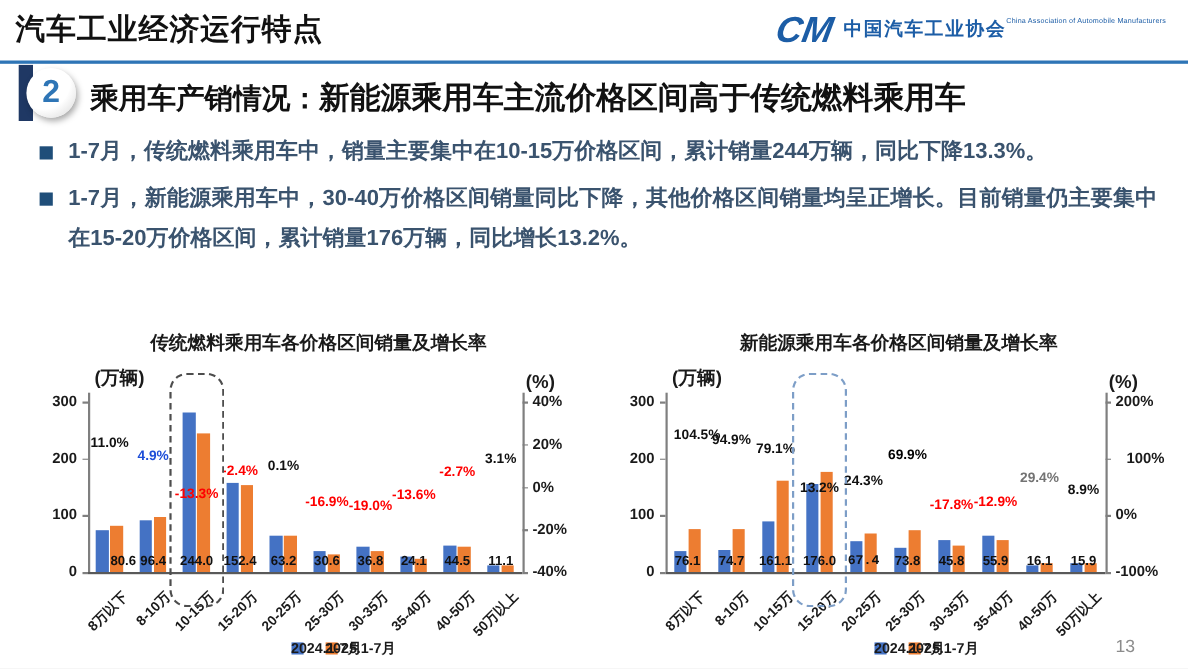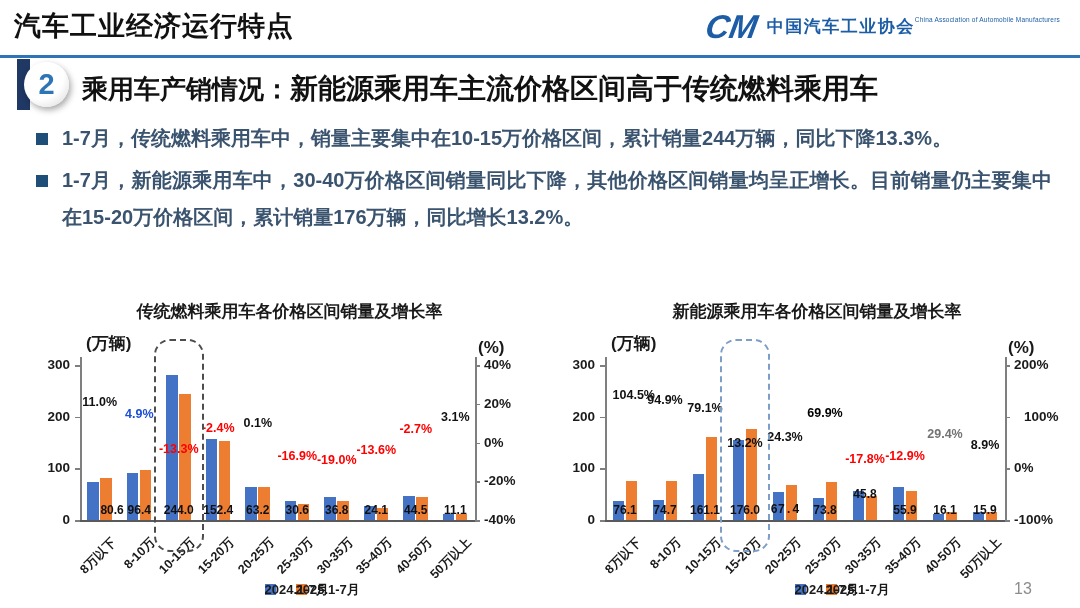--- a/index.html
+++ b/index.html
@@ -221,21 +221,21 @@
       <div class="c-bar" style="left: 307.5px; top: 198.337px; width: 11.5px; height: 23.6633px; background: rgb(237, 125, 49);"></div>
       <div class="c-bar" style="left: 347.5px; top: 193.118px; width: 11.5px; height: 28.8817px; background: rgb(237, 125, 49);"></div>
       <div class="c-bar" style="left: 387.5px; top: 213.682px; width: 11.5px; height: 8.31833px; background: rgb(237, 125, 49);"></div>
       <div class="c-bar" style="left: 427.5px; top: 213.785px; width: 11.5px; height: 8.215px; background: rgb(237, 125, 49);"></div>
       <div class="c-vlabel" style="left: 43px; top: 205px; width: 48px;">76.1</div>
       <div class="c-vlabel" style="left: 83px; top: 205px; width: 48px;">74.7</div>
       <div class="c-vlabel" style="left: 123px; top: 205px; width: 48px;">161.1</div>
       <div class="c-vlabel" style="left: 163px; top: 205px; width: 48px;">176.0</div>
       <div class="c-vlabel" style="left: 203px; top: 205px; width: 48px; font-family: Liberation Mono, monospace;">67.4</div>
       <div class="c-vlabel" style="left: 243px; top: 205px; width: 48px;">73.8</div>
-      <div class="c-vlabel" style="left: 283px; top: 189px; width: 48px; text-align: center;">45.8</div>
+      <div class="c-vlabel" style="left: 283px; top: 205px; width: 48px; text-align: center;">45.8</div>
       <div class="c-vlabel" style="left: 323px; top: 205px; width: 48px;">55.9</div>
       <div class="c-vlabel" style="left: 363px; top: 205px; width: 48px;">16.1</div>
       <div class="c-vlabel" style="left: 403px; top: 205px; width: 48px;">15.9</div>
       <div class="c-glabel" style="left: 37px; top: 90.3417px; width: 60px; color: rgb(17, 17, 17); text-align: right;">104.5%</div>
       <div class="c-glabel" style="left: 77px; top: 95.3017px; width: 60px; color: rgb(17, 17, 17);">94.9%</div>
       <div class="c-glabel" style="left: 117px; top: 103.465px; width: 60px; color: rgb(17, 17, 17);">79.1%</div>
       <div class="c-glabel" style="left: 157px; top: 137.513px; width: 60px; color: rgb(17, 17, 17);">13.2%</div>
       <div class="c-glabel" style="left: 197px; top: 131.778px; width: 60px; color: rgb(17, 17, 17);">24.3%</div>
       <div class="c-glabel" style="left: 237px; top: 108.218px; width: 60px; color: #000000;">69.9%</div>
       <div class="c-glabel" style="left: 277px; top: 153.53px; width: 60px; color: rgb(255, 0, 0);">-17.8%</div>

